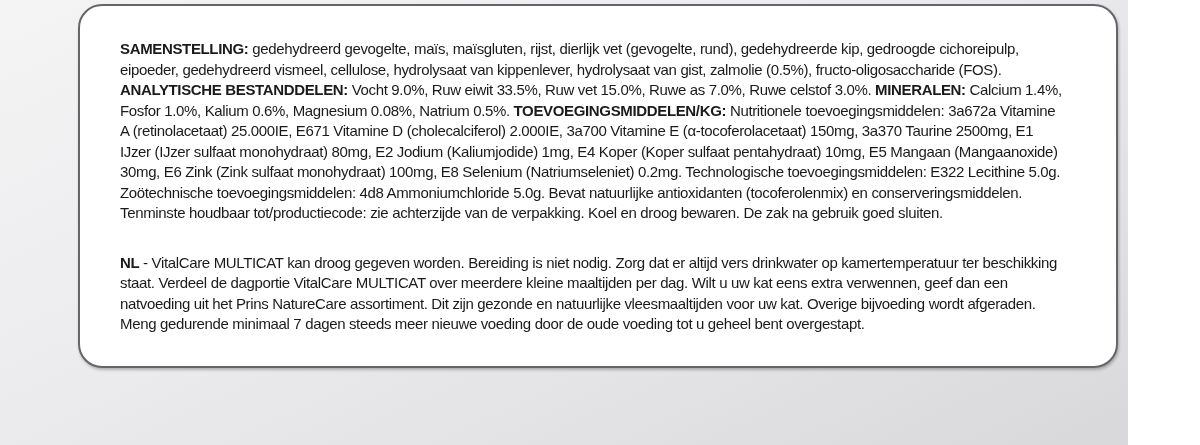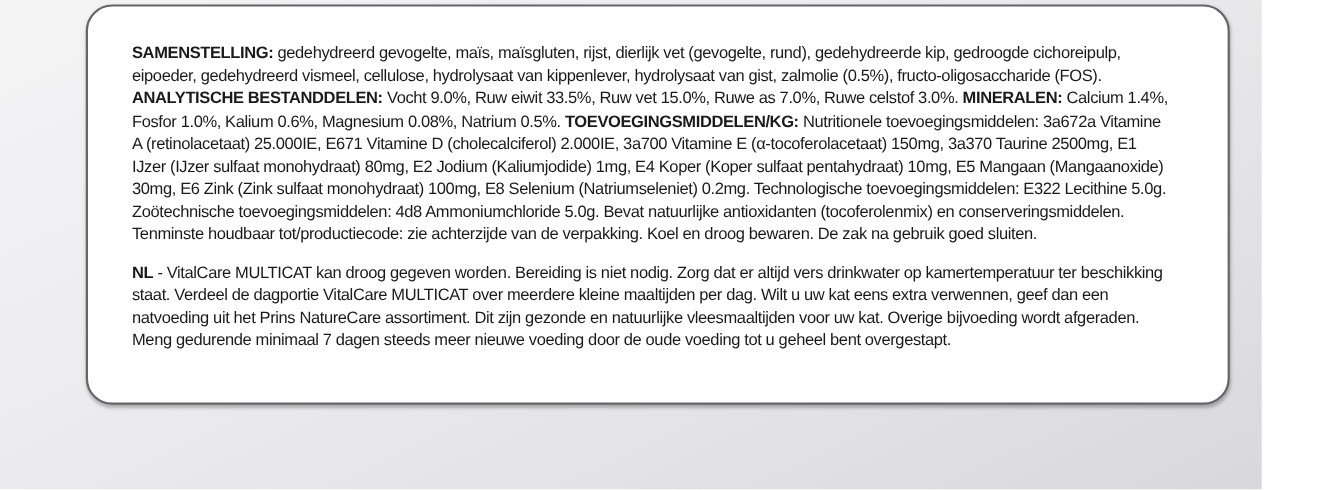--- a/index.html
+++ b/index.html
@@ -8,21 +8,20 @@
     width: 1200px;
     height: 445px;
     overflow: hidden;
     font-family: "Liberation Sans", sans-serif;
   }
   .page-bg {
     position: relative;
     width: 1128px;
     height: 445px;
     background: linear-gradient(155deg, #f4f4f5 0%, #ececee 40%, #e3e3e6 70%, #d8d8db 100%);
-    padding-left: 19px;
   }
   .label-card {
     position: absolute;
     left: 78px;
     top: 4px;
     width: 1040px;
     height: 364px;
     box-sizing: border-box;
     background: #ffffff;
     border: 2px solid #65666a;
@@ -37,21 +36,21 @@
     margin: 0;
     font-size: 15px;
     line-height: 20.5px;
     letter-spacing: -0.35px;
     text-align: left;
   }
   .para b {
     font-weight: 700;
   }
   .para-feeding {
-    margin-top: 15px;
+    margin-top: 29px;
   }
 </style>
 </head>
 <body>
 
 <div class="page-bg">
   <div class="label-card">
     <div class="label-text">
 
       <p class="para para-composition"><b>SAMENSTELLING:</b><span> gedehydreerd gevogelte, maïs, maïsgluten, rijst, dierlijk vet (gevogelte, rund), gedehydreerde kip, gedroogde cichoreipulp, eipoeder, gedehydreerd vismeel, cellulose, hydrolysaat van kippenlever, hydrolysaat van gist, zalmolie (0.5%), fructo-oligosaccharide (FOS). </span><b>ANALYTISCHE BESTANDDELEN:</b><span> Vocht 9.0%, Ruw eiwit 33.5%, Ruw vet 15.0%, Ruwe as 7.0%, Ruwe celstof 3.0%. </span><b>MINERALEN:</b><span> Calcium 1.4%, Fosfor 1.0%, Kalium 0.6%, Magnesium 0.08%, Natrium 0.5%. </span><b>TOEVOEGINGSMIDDELEN/KG:</b><span> Nutritionele toevoegingsmiddelen: 3a672a Vitamine A (retinolacetaat) 25.000IE, E671 Vitamine D (cholecalciferol) 2.000IE, 3a700 Vitamine E (α-tocoferolacetaat) 150mg, 3a370 Taurine 2500mg, E1 IJzer (IJzer sulfaat monohydraat) 80mg, E2 Jodium (Kaliumjodide) 1mg, E4 Koper (Koper sulfaat pentahydraat) 10mg, E5 Mangaan (Mangaanoxide) 30mg, E6 Zink (Zink sulfaat monohydraat) 100mg, E8 Selenium (Natriumseleniet) 0.2mg. Technologische toevoegingsmiddelen: E322 Lecithine 5.0g. Zoötechnische toevoegingsmiddelen: 4d8 Ammoniumchloride 5.0g. Bevat natuurlijke antioxidanten (tocoferolenmix) en conserveringsmiddelen. Tenminste houdbaar tot/productiecode: zie achterzijde van de verpakking. Koel en droog bewaren. De zak na gebruik goed sluiten.</span></p>

